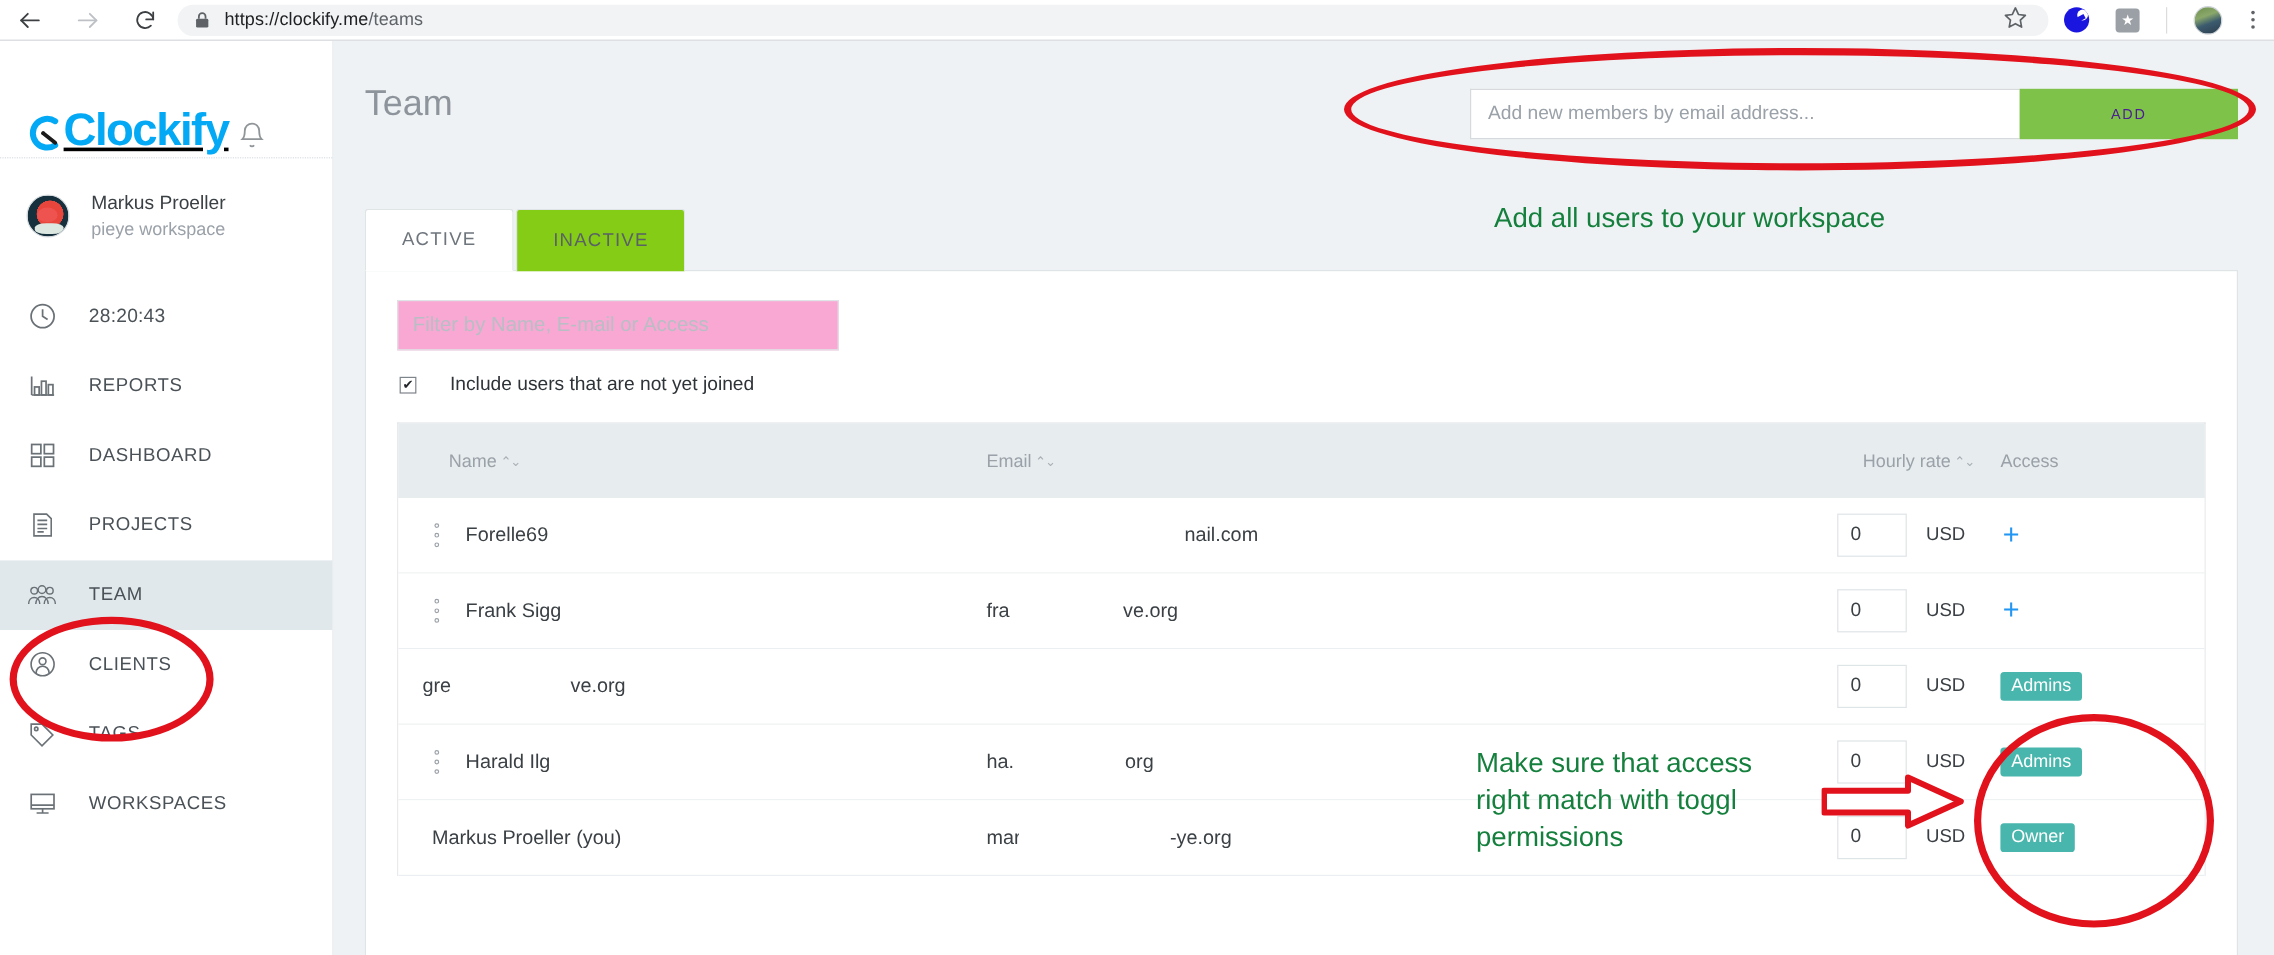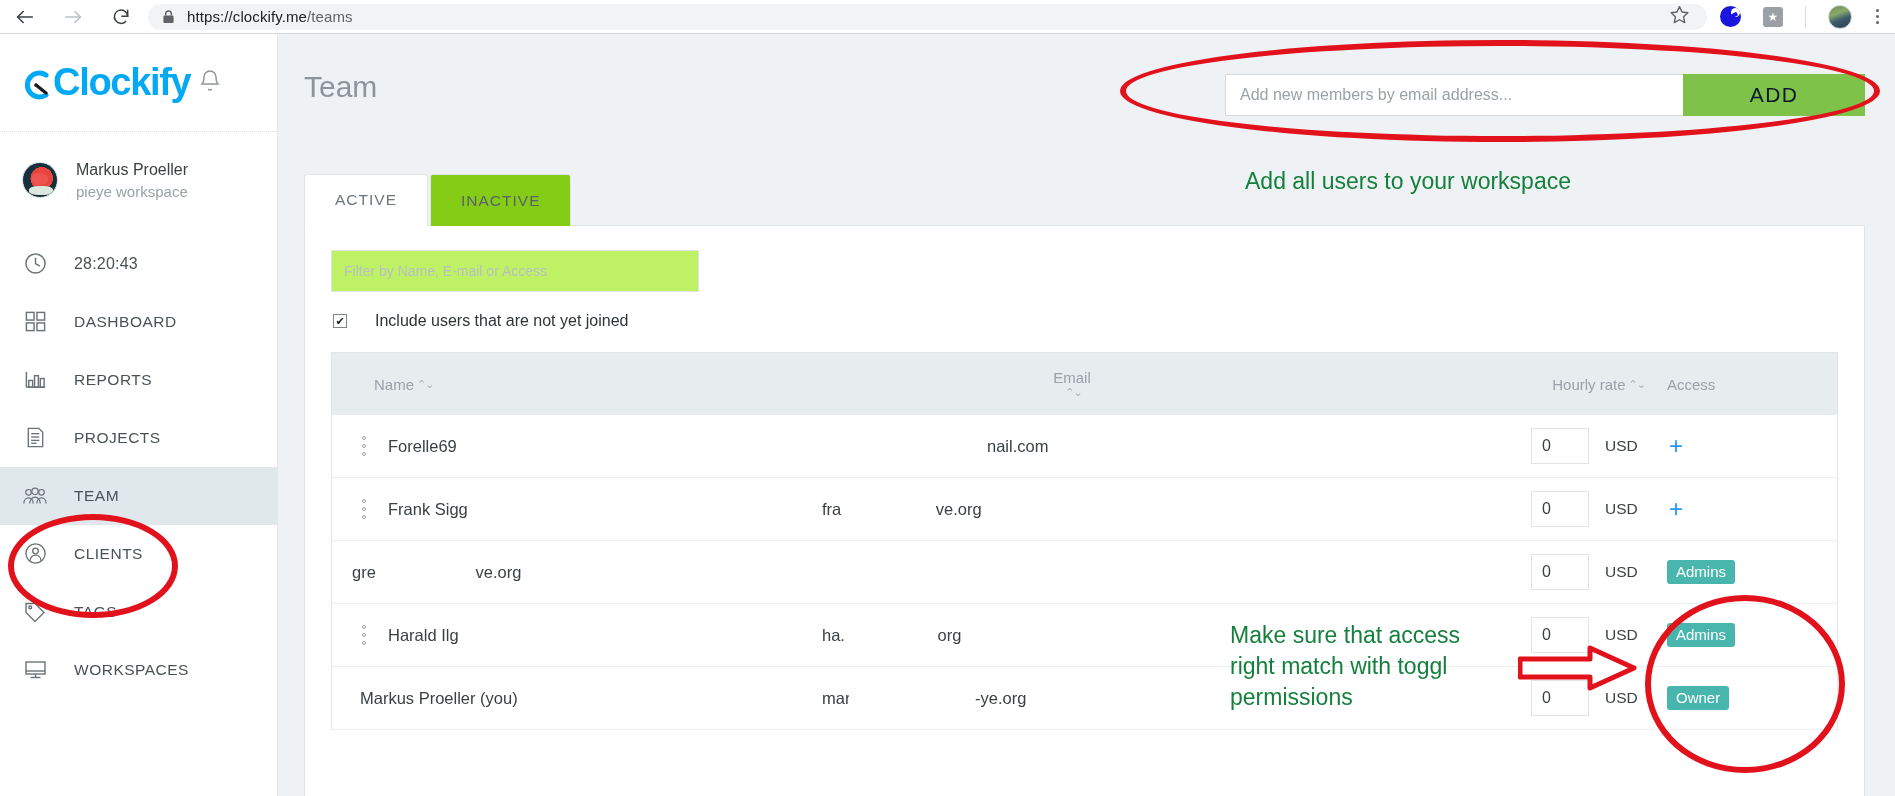--- a/index.html
+++ b/index.html
@@ -52,23 +52,24 @@
   .app{ display:flex; height:762px; }
 
   
   .sidebar{
     width:278px; min-width:278px;
     background:#ffffff;
     border-right:1px solid #e4e7ea;
     position:relative;
   }
   .logo-row{
-    height:98px; display:flex; align-items:center;
+    height:98px; display:flex; align-items:flex-end;
     padding-left:22px; gap:8px;
     border-bottom:1px dotted #d9dde1;
+    text-decoration:underline;
   }
   .logo-text{
     font-size:38px; font-weight:bold; color:#03a9f4; letter-spacing:-1.3px;
     display:flex; align-items:center;
   }
   .logo-c{ position:relative; width:30px;height:32px;margin-right:1px; }
   .bell{ opacity:.75; }
 
   .user-row{ display:flex; align-items:center; padding:26px 0 26px 22px; gap:18px;}
   .user-av{
@@ -103,22 +104,22 @@
     display:flex; height:42px; width:640px;
   }
   .add-input{
     flex:1; border:1px solid #d6dadd; border-right:none;
     background:#fff; font-size:16px; color:#3b4045;
     padding:0 14px; outline:none;
     font-family:"Liberation Sans", sans-serif;
   }
   .add-input::placeholder{ color:#9aa1a8; }
   .add-btn{
-    width:182px; background:#7ec24a; border:none; color:#0f172a;
-    font-size:21px; letter-spacing:1.4px; cursor:pointer;
+    width:182px; background:#7ec24a; border:none; color:#4c1d95;
+    font-size:12px; letter-spacing:1.4px; cursor:pointer;
     font-family:"Liberation Sans", sans-serif;
   }
 
   
   .tabs{ position:absolute; left:26px; top:140px; display:flex; z-index:3;}
   .tab{
     padding:0 30px; height:52px; display:flex;align-items:center;
     font-size:15.5px; letter-spacing:1px; cursor:pointer;
     border:1px solid #dfe4e7; border-bottom:none;
     border-radius:3px 3px 0 0; margin-right:2px;
@@ -126,43 +127,43 @@
   .tab.active{ background:#ffffff; color:#6e757c; border-bottom:1px solid #fff; }
   .tab.inactive{ background:#84cc16; color:#5a6167; }
 
   .panel{
     position:absolute; left:26px; right:30px; top:191px; bottom:-40px;
     background:#ffffff; border:1px solid #dfe4e7;
   }
   .filter-row{ padding:24px 26px 0 26px; }
   .filter-input{
     width:368px; height:42px; border:1px solid #dfe4e7;
-    font-size:14px; color:#3b4045; padding:0 12px; outline:none;
-    font-family:"Liberation Sans", sans-serif; background:#bef264;
+    font-size:17px; color:#3b4045; padding:0 12px; outline:none;
+    font-family:"Liberation Sans", sans-serif; background:#f9a8d4;
   }
   .filter-input::placeholder{ color:#b8bec4; }
   .chk-row{ display:flex; align-items:center; gap:28px; padding:20px 0 0 28px; }
   .chk{
     width:14px;height:14px;border:1px solid #7d848a;background:#fff;
     display:flex;align-items:center;justify-content:center;flex:none;
   }
   .chk:after{ content:"✔"; font-size:11px; color:#23272b; line-height:1; }
   .chk-lbl{ font-size:16px; color:#2e3338; }
 
   
   .tbl{ margin:22px 26px 0 26px; border:1px solid #e3e7ea; border-bottom:none; }
   .thead{
     display:flex; align-items:center; height:62px;
     background:#e7ecef; color:#9aa1a8; font-size:15px;
     padding:0 20px;
   }
   .th{ display:flex; align-items:center; }
   .sortic{ display:inline-flex; margin-left:3px; color:#a9b0b6; font-size:11px; letter-spacing:-1px; }
   .th-name{ width:470px; padding-left:22px;}
-  .th-email{ width:500px;flex-direction:column; }
+  .th-email{ width:500px; }
   .th-rate{ flex:1; text-align:right; justify-content:flex-end; padding-right:22px;}
   .th-access{ width:150px; }
 
   .trow{
     display:flex; align-items:center; height:63px;
     border-bottom:1px solid #eceff1; padding:0 20px;
     background:#fff;
   }
   .td-name{ width:470px; display:flex; align-items:center; gap:16px; padding-left:4px;}
   .dots{ display:flex;flex-direction:column;gap:4px;align-items:center;width:16px;flex:none; cursor:pointer;}
@@ -293,40 +294,40 @@
               <circle cx="12" cy="12" r="9.2"></circle>
               <path d="M12 6.5V12l4 2.6"></path>
             </svg>
         </span>
         <span class="nav-lbl time">28:20:43</span>
       </div>
 
       <div class="nav-item">
         <span class="nav-ico">
           <svg width="23" height="23" viewBox="0 0 24 24" fill="none" stroke="#6b7277" stroke-width="1.5">
-              <rect x="2.5" y="2.5" width="8" height="8"></rect>
-              <rect x="13.5" y="2.5" width="8" height="8"></rect>
-              <rect x="2.5" y="13.5" width="8" height="8"></rect>
-              <rect x="13.5" y="13.5" width="8" height="8"></rect>
-            </svg>
-        </span>
-        <span class="nav-lbl">DASHBOARD</span>
-      </div>
-
-      <div class="nav-item">
-        <span class="nav-ico">
-          <svg width="23" height="23" viewBox="0 0 24 24" fill="none" stroke="#6b7277" stroke-width="1.5">
               <line x1="2.5" y1="4" x2="2.5" y2="20"></line>
               <line x1="2.5" y1="20" x2="22" y2="20"></line>
               <rect x="5" y="13" width="4" height="7"></rect>
               <rect x="11" y="8" width="4" height="12"></rect>
               <rect x="17" y="11" width="4" height="9"></rect>
             </svg>
         </span>
         <span class="nav-lbl">REPORTS</span>
+      </div>
+
+      <div class="nav-item">
+        <span class="nav-ico">
+          <svg width="23" height="23" viewBox="0 0 24 24" fill="none" stroke="#6b7277" stroke-width="1.5">
+              <rect x="2.5" y="2.5" width="8" height="8"></rect>
+              <rect x="13.5" y="2.5" width="8" height="8"></rect>
+              <rect x="2.5" y="13.5" width="8" height="8"></rect>
+              <rect x="13.5" y="13.5" width="8" height="8"></rect>
+            </svg>
+        </span>
+        <span class="nav-lbl">DASHBOARD</span>
       </div>
 
       <div class="nav-item">
         <span class="nav-ico">
           <svg width="23" height="23" viewBox="0 0 24 24" fill="none" stroke="#6b7277" stroke-width="1.4">
               <path d="M4.5 2.5h11l4 4v15h-15z"></path>
               <line x1="7.5" y1="8" x2="16" y2="8"></line>
               <line x1="7.5" y1="11.5" x2="16" y2="11.5"></line>
               <line x1="7.5" y1="15" x2="16" y2="15"></line>
               <line x1="7.5" y1="18" x2="13" y2="18"></line>

